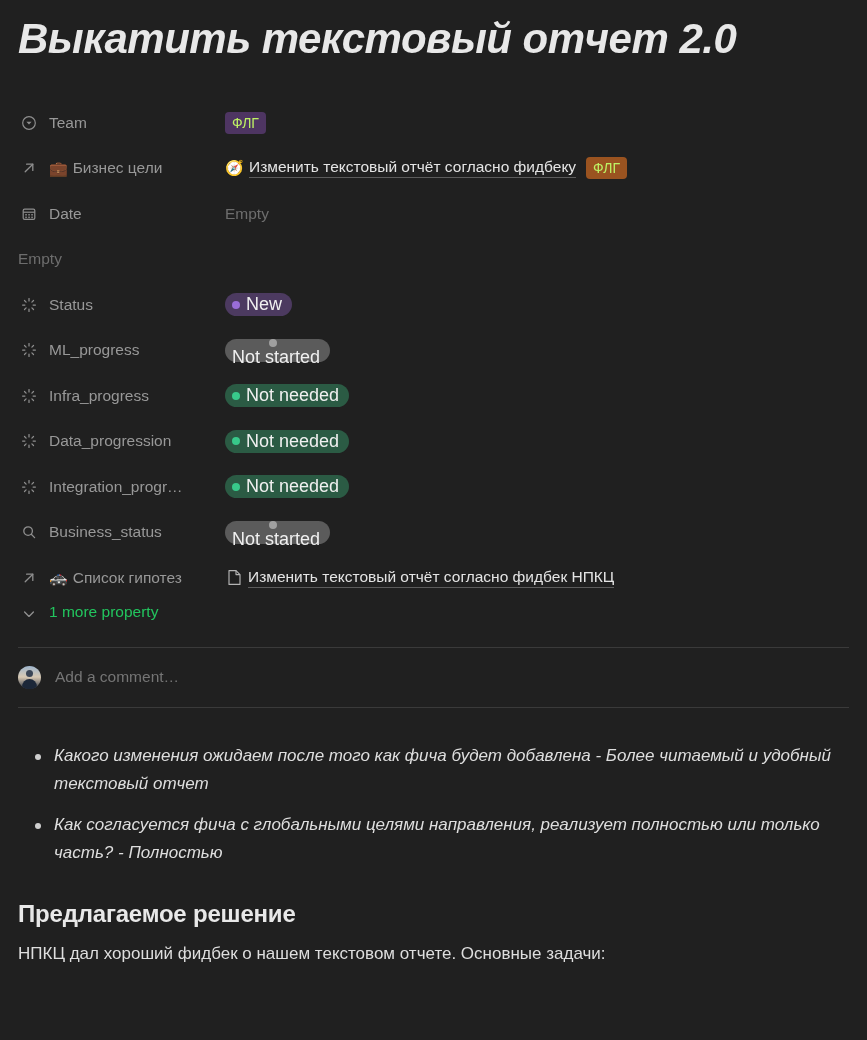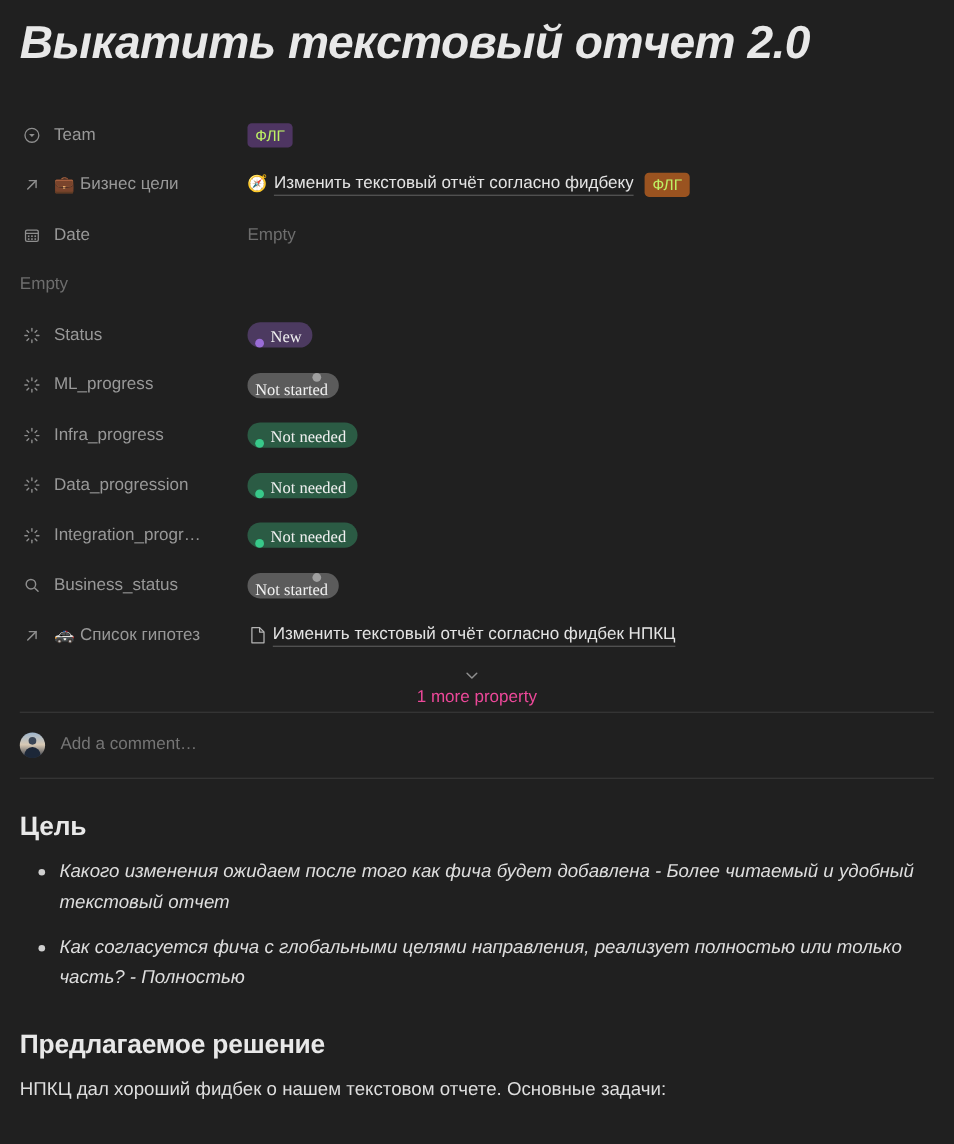--- a/index.html
+++ b/index.html
@@ -103,28 +103,27 @@
     border-radius: 4px;
     font-size: 14px;
     color: #bef264;
     white-space: nowrap;
   }
   .tag-purple { background: #4e3562; }
   .tag-orange { background: #9a5320; }
 
   .pill {
     display: inline-flex;
-    align-items: flex-end;
+    align-items: center;
     height: 23px;
     padding: 0 10px 0 7px;
     border-radius: 12px;
-    font-size: 15px;
+    font-size: 18px;
     color: #f0f0f0;
     white-space: nowrap;
-    font-family: Liberation Serif, serif;
   }
   .pill-dot {
     width: 8px;
     height: 8px;
     border-radius: 50%;
     margin-right: 6px;
     flex: 0 0 8px;
   }
   .pill-purple { background: #4c3a60; }
   .pill-purple .pill-dot { background: #9a6dd7; }
@@ -166,26 +165,25 @@
     white-space: nowrap;
     overflow: hidden;
     text-overflow: ellipsis;
   }
 
   .inline-tag-gap { margin-left: 10px; }
 
   
   .more-props {
     display: flex;
-    align-items: center;
+    align-items: flex-start;
     height: 44px;
-    color: #ec4899;
+    color: #22c55e;
     font-size: 15.5px;
     margin-top: 2px;
-    flex-direction: column;
   }
   .more-props .prop-icon { color: #8f8f8f; }
 
   
   .divider {
     height: 1px;
     background: #3a3a3a;
     width: 100%;
   }
 
@@ -524,21 +522,20 @@
 
   <div class="comment-bar">
     <div class="avatar"></div>
     <div class="comment-placeholder">Add a comment…</div>
   </div>
 
   <div class="divider"></div>
 
   <div class="content">
 
-    <div class="heading">Цель</div>
 
     <ul class="bullets">
       <li>Какого изменения ожидаем после того как фича будет добавлена -  Более читаемый и удобный текстовый отчет</li>
       <li>Как согласуется фича с глобальными целями направления, реализует полностью или только часть? - Полностью</li>
     </ul>
 
     <div class="heading second">Предлагаемое решение</div>
 
     <div class="paragraph">НПКЦ дал хороший фидбек о нашем текстовом отчете. Основные задачи:</div>
   </div>

